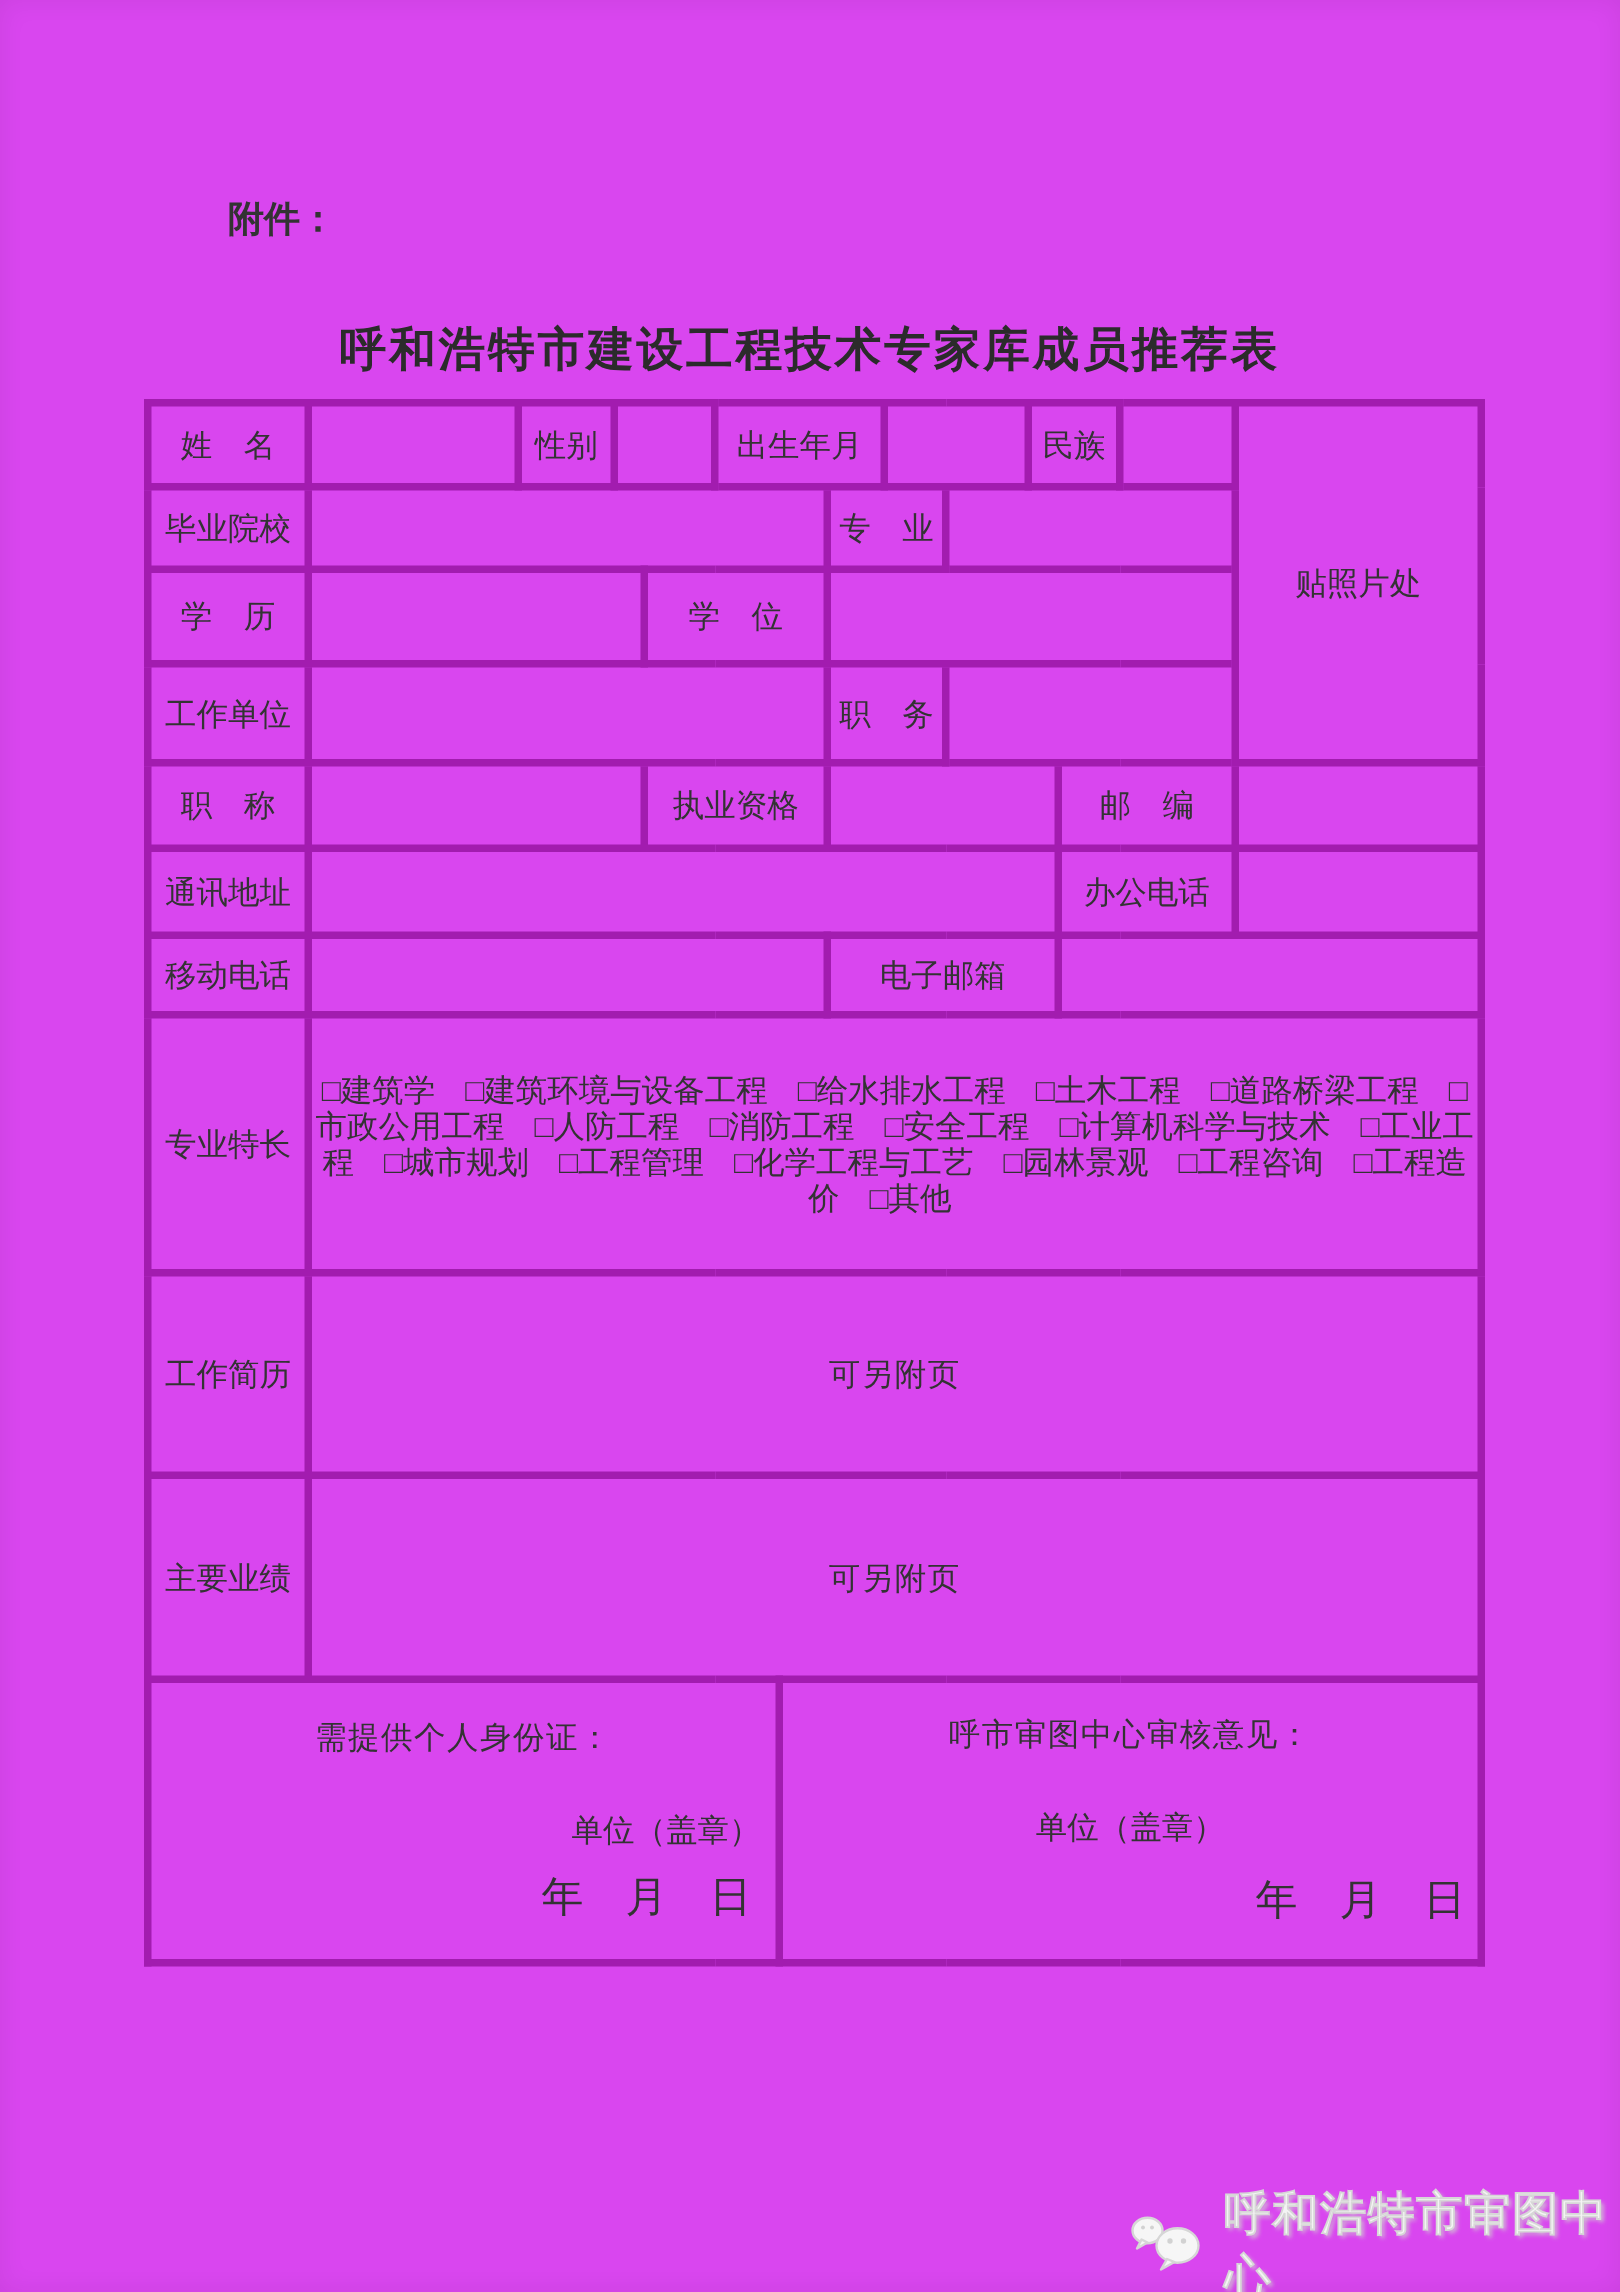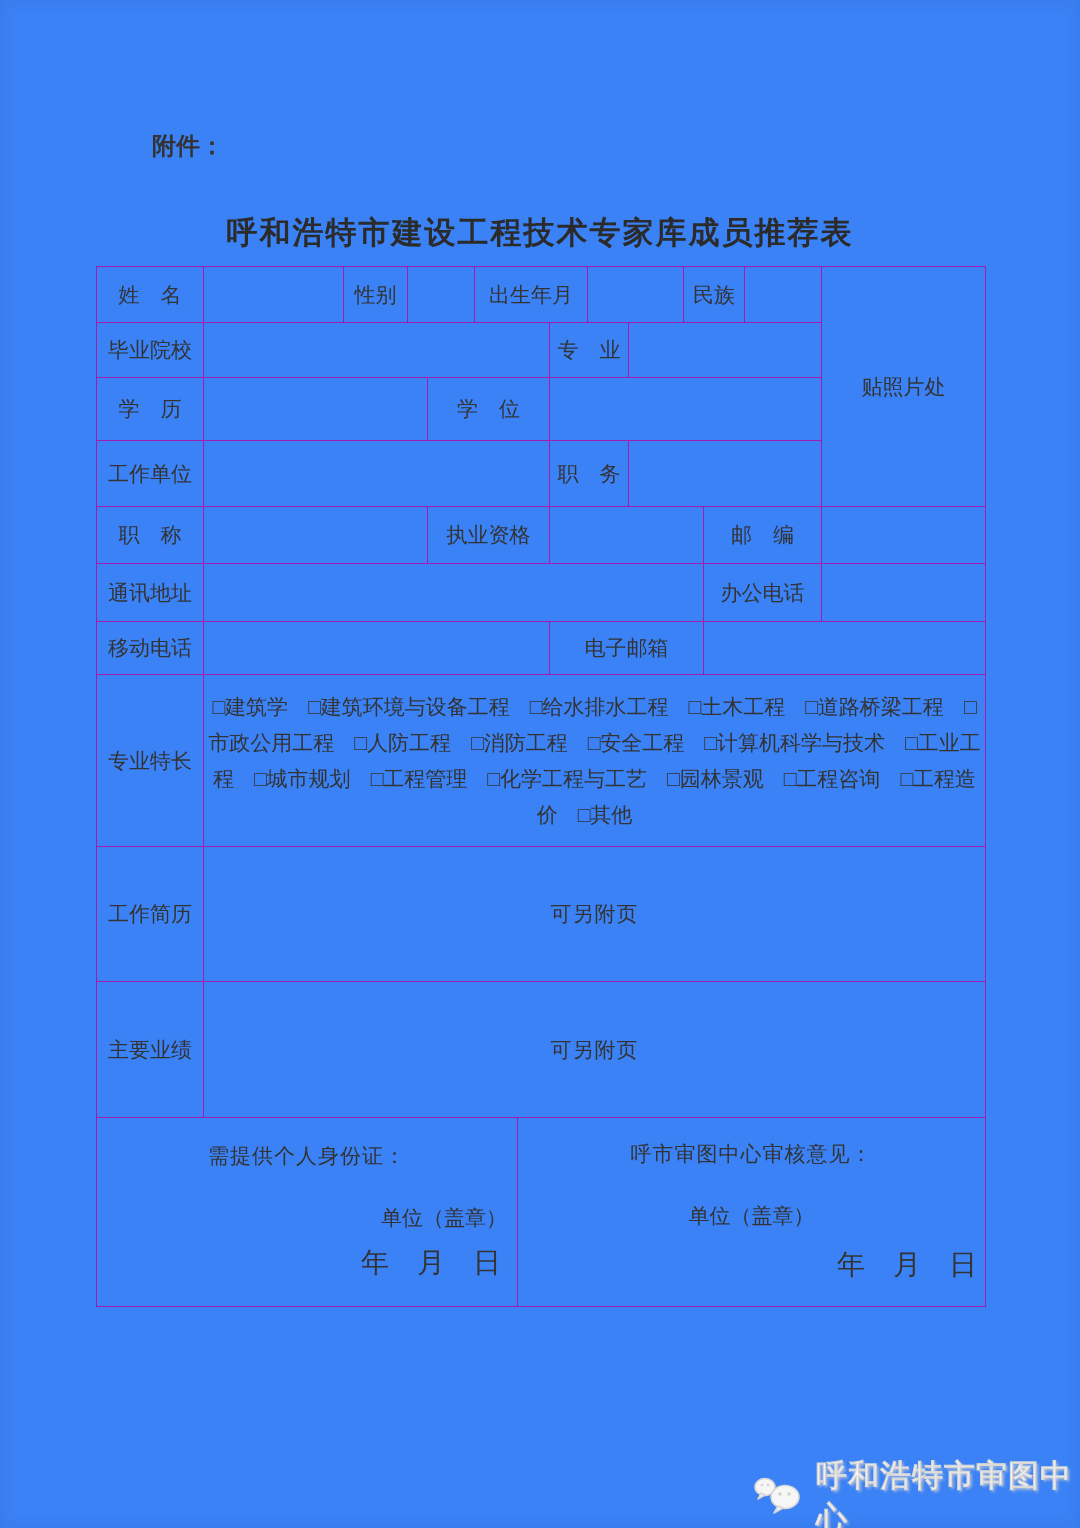--- a/index.html
+++ b/index.html
@@ -4,21 +4,21 @@
 <style>
   html,body{margin:0;padding:0;}
   body{
     width:1080px;height:1528px;
     background:#e9e9e9;
     font-family:"Liberation Serif","DejaVu Serif",serif;
   }
   .page{
     position:relative;
     width:1080px;height:1528px;
-    background:#3b82f6;
+    background:#d946ef;
     overflow:hidden;
     box-shadow:inset 0 0 18px rgba(0,0,0,0.07);
     color:#383838;
   }
   .attachment{
     position:absolute;left:152px;top:130px;
     font-size:24px;font-weight:bold;
     font-family:"Liberation Sans","DejaVu Sans",sans-serif;
     color:#333;
   }
@@ -28,39 +28,39 @@
     font-size:31px;font-weight:bold;letter-spacing:2px;
     font-family:"Liberation Sans","DejaVu Sans",sans-serif;
     color:#2b2b2b;
   }
   table.form{
     position:absolute;left:96px;top:266px;
     width:889px;
     border-collapse:collapse;table-layout:fixed;
   }
   table.form td{
-    border:1px solid #a21caf;
+    border:5px solid #a21caf;
     font-size:21px;color:#333;
     text-align:center;vertical-align:middle;
     padding:0;overflow:hidden;
   }
   tr.r1{height:56px}
   tr.r2{height:55px}
   tr.r3{height:63px}
   tr.r4{height:66px}
   tr.r5{height:57px}
   tr.r6{height:58px}
   tr.r7{height:53px}
   tr.r8{height:172px}
   tr.r9{height:135px}
   tr.r10{height:136px}
   tr.r11{height:189px}
   td.spec-cell{
     text-align:left;vertical-align:middle;
-    padding:6px 10px;line-height:36px;font-size:21px;
+    padding:6px 10px;line-height:24px;font-size:21px;
   }
   .spec{margin-right:20px;}
   td.attach-cell{
     vertical-align:top;text-align:center;padding-top:42px;
     letter-spacing:1px;
   }
   td.opinion-cell{
     vertical-align:top;text-align:left;padding:14px 14px 0 16px;
   }
   .op-label{font-size:21px;letter-spacing:1px;}

